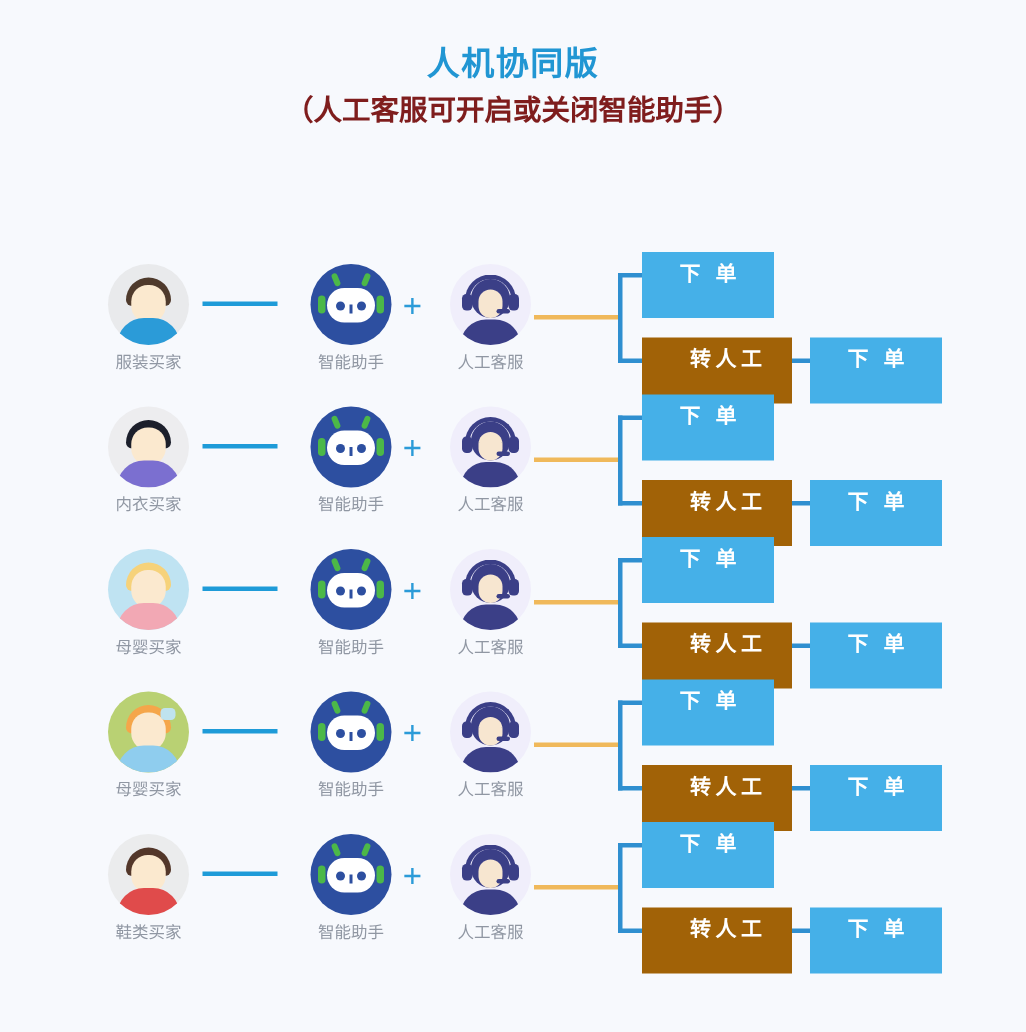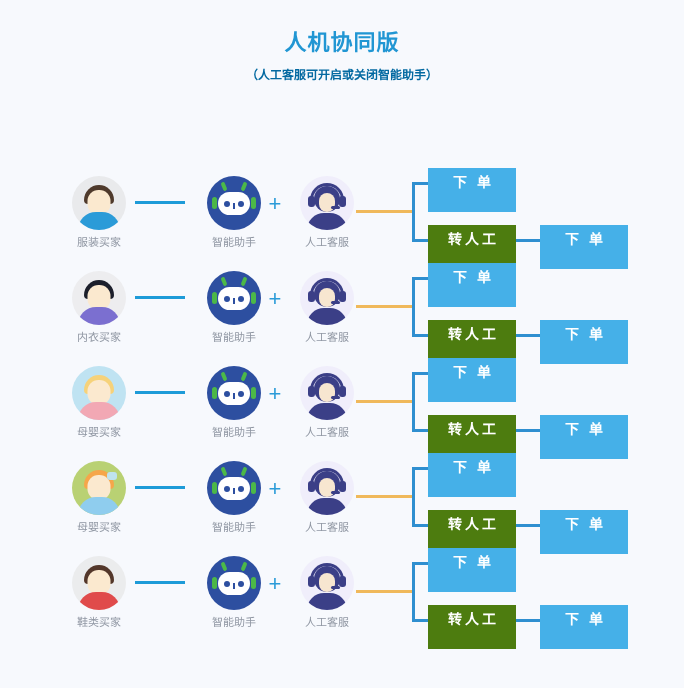--- a/index.html
+++ b/index.html
@@ -26,23 +26,23 @@
   }
   .title {
     font-size: 22px;
     font-weight: bold;
     color: #2196d3;
     letter-spacing: 1px;
     line-height: 30px;
   }
   .subtitle {
     margin-top: 6px;
-    font-size: 12px;
+    font-size: 19px;
     font-weight: bold;
-    color: #0369a1;
+    color: #7f1d1d;
     letter-spacing: 0px;
     line-height: 22px;
   }
 
   
   .rows {
     position: absolute;
     left: 0;
     top: 168px;
     width: 684px;
@@ -314,21 +314,21 @@
     height: 44px;
     line-height: 29px;
     text-align: center;
     color: #ffffff;
     font-size: 14px;
     font-weight: bold;
     letter-spacing: 3px;
     text-indent: 3px;
   }
   .box-order    { background: #45b0e8; }
-  .box-transfer { background: #4d7c0f; }
+  .box-transfer { background: #a16207; padding-left: 12px; }
 
   .box-a { left: 428px; top: 0px;  width: 88px; }
   .box-b { left: 428px; top: 57px; width: 88px; }
   .box-c { left: 540px; top: 57px; width: 88px; }
 </style>
 </head>
 <body>
 
 <div class="header">
   <div class="title">人机协同版</div>

